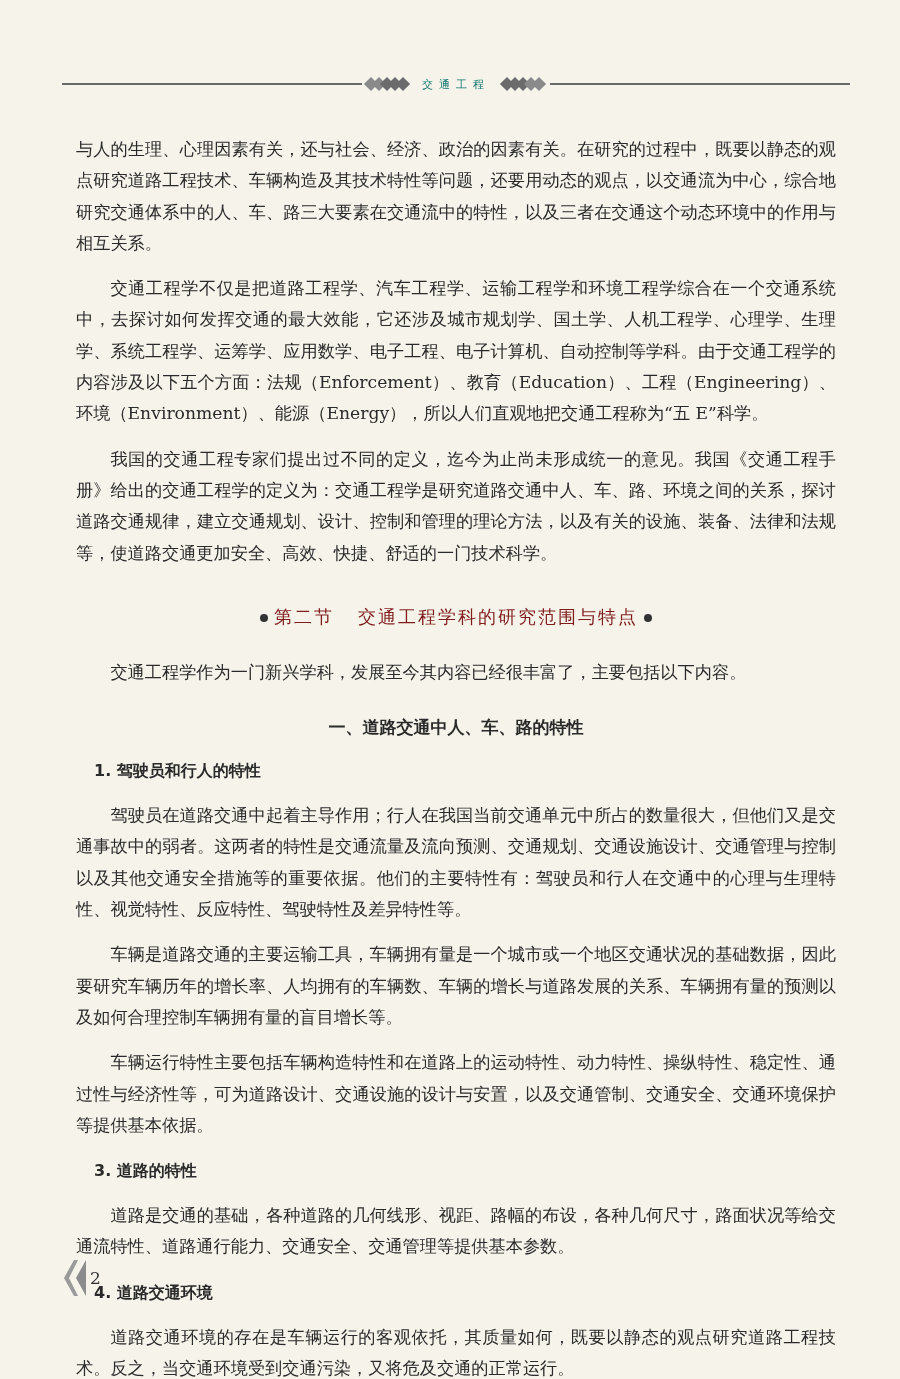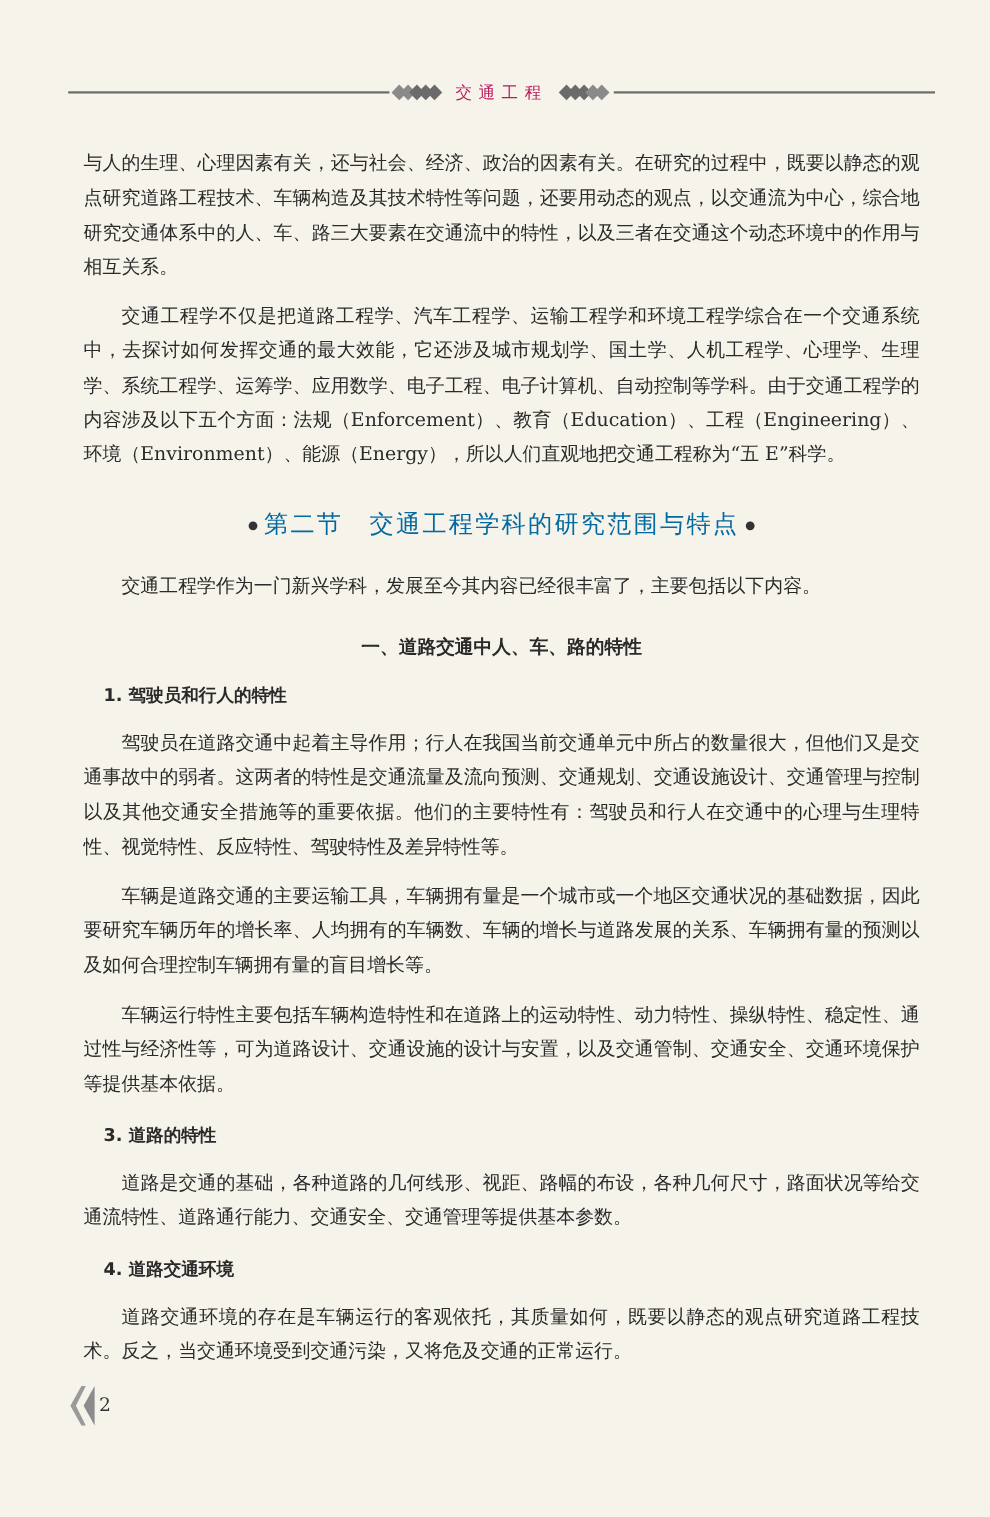--- a/index.html
+++ b/index.html
@@ -14,27 +14,27 @@
     .header {
       position: absolute; top: 70px; left: 62px; width: 788px; height: 28px;
       display: flex; align-items: center;
     }
     .header .rule { flex: 1; height: 2px; background: #6a6a6a; }
     .header .ornament { display: flex; align-items: center; margin: 0 6px; }
     .header .ornament span { width: 10px; height: 10px; background: #6b6b6b; transform: rotate(45deg); margin-left: -2px; display: inline-block; }
     .header .ornament span.light { background: #8a8a8a; }
     .header .title {
       font-family: "DejaVu Sans", "Liberation Sans", sans-serif;
-      font-size: 15px; letter-spacing: 6px; color: #be185d; margin: 0 8px;
+      font-size: 11px; letter-spacing: 6px; color: #0f766e; margin: 0 8px;
     }
     .content { position: absolute; left: 62px; top: 120px; width: 788px; }
     p { margin: 14px; font-size: 17.2px; line-height: 31.3px; text-align: justify; text-justify: inter-ideograph; }
     p.indent { text-indent: 2em; }
     .section-title {
-      text-align: center; font-size: 22px; letter-spacing: 2px; margin: 28px 0 20px 0; line-height: 40px; color: #0369a1;
+      text-align: center; font-size: 18px; letter-spacing: 2px; margin: 28px 0 20px 0; line-height: 40px; color: #7f1d1d;
     }
     .section-title .dot { display: inline-block; width: 8px; height: 8px; border-radius: 50%; background: #333; vertical-align: middle; margin: 0 6px; }
     .section-title .gap { display: inline-block; width: 24px; }
     .sub-title {
       text-align: center; font-family: Liberation Sans, sans-serif;
       font-weight: bold; font-size: 17px; line-height: 31px; margin: 24px 0 12px 0;
     }
     .item-title {
       font-family: "DejaVu Sans", "Liberation Sans", sans-serif;
       font-weight: bold; font-size: 16px; line-height: 31px; padding-left: 2em;
@@ -63,20 +63,21 @@
       <span></span>
       <span class="light"></span>
       <span class="light"></span>
   </div>
   <div class="rule"></div>
 </div>
 
 <div class="content">
   <p>与人的生理、心理因素有关，还与社会、经济、政治的因素有关。在研究的过程中，既要以静态的观点研究道路工程技术、车辆构造及其技术特性等问题，还要用动态的观点，以交通流为中心，综合地研究交通体系中的人、车、路三大要素在交通流中的特性，以及三者在交通这个动态环境中的作用与相互关系。</p>
   <p class="indent">交通工程学不仅是把道路工程学、汽车工程学、运输工程学和环境工程学综合在一个交通系统中，去探讨如何发挥交通的最大效能，它还涉及城市规划学、国土学、人机工程学、心理学、生理学、系统工程学、运筹学、应用数学、电子工程、电子计算机、自动控制等学科。由于交通工程学的内容涉及以下五个方面：法规（Enforcement）、教育（Education）、工程（Engineering）、环境（Environment）、能源（Energy），所以人们直观地把交通工程称为“五 E”科学。</p>
+  <p class="indent">我国的交通工程专家们提出过不同的定义，迄今为止尚未形成统一的意见。我国《交通工程手册》给出的交通工程学的定义为：交通工程学是研究道路交通中人、车、路、环境之间的关系，探讨道路交通规律，建立交通规划、设计、控制和管理的理论方法，以及有关的设施、装备、法律和法规等，使道路交通更加安全、高效、快捷、舒适的一门技术科学。</p>
 
   <div class="section-title">
     <span class="dot"></span><span>第二节</span><span class="gap"></span><span>交通工程学科的研究范围与特点</span><span class="dot"></span>
   </div>
 
   <p class="indent">交通工程学作为一门新兴学科，发展至今其内容已经很丰富了，主要包括以下内容。</p>
   <div class="sub-title">一、道路交通中人、车、路的特性</div>
 
   <div class="item-title">1. 驾驶员和行人的特性</div>
   <p class="indent">驾驶员在道路交通中起着主导作用；行人在我国当前交通单元中所占的数量很大，但他们又是交通事故中的弱者。这两者的特性是交通流量及流向预测、交通规划、交通设施设计、交通管理与控制以及其他交通安全措施等的重要依据。他们的主要特性有：驾驶员和行人在交通中的心理与生理特性、视觉特性、反应特性、驾驶特性及差异特性等。</p>

